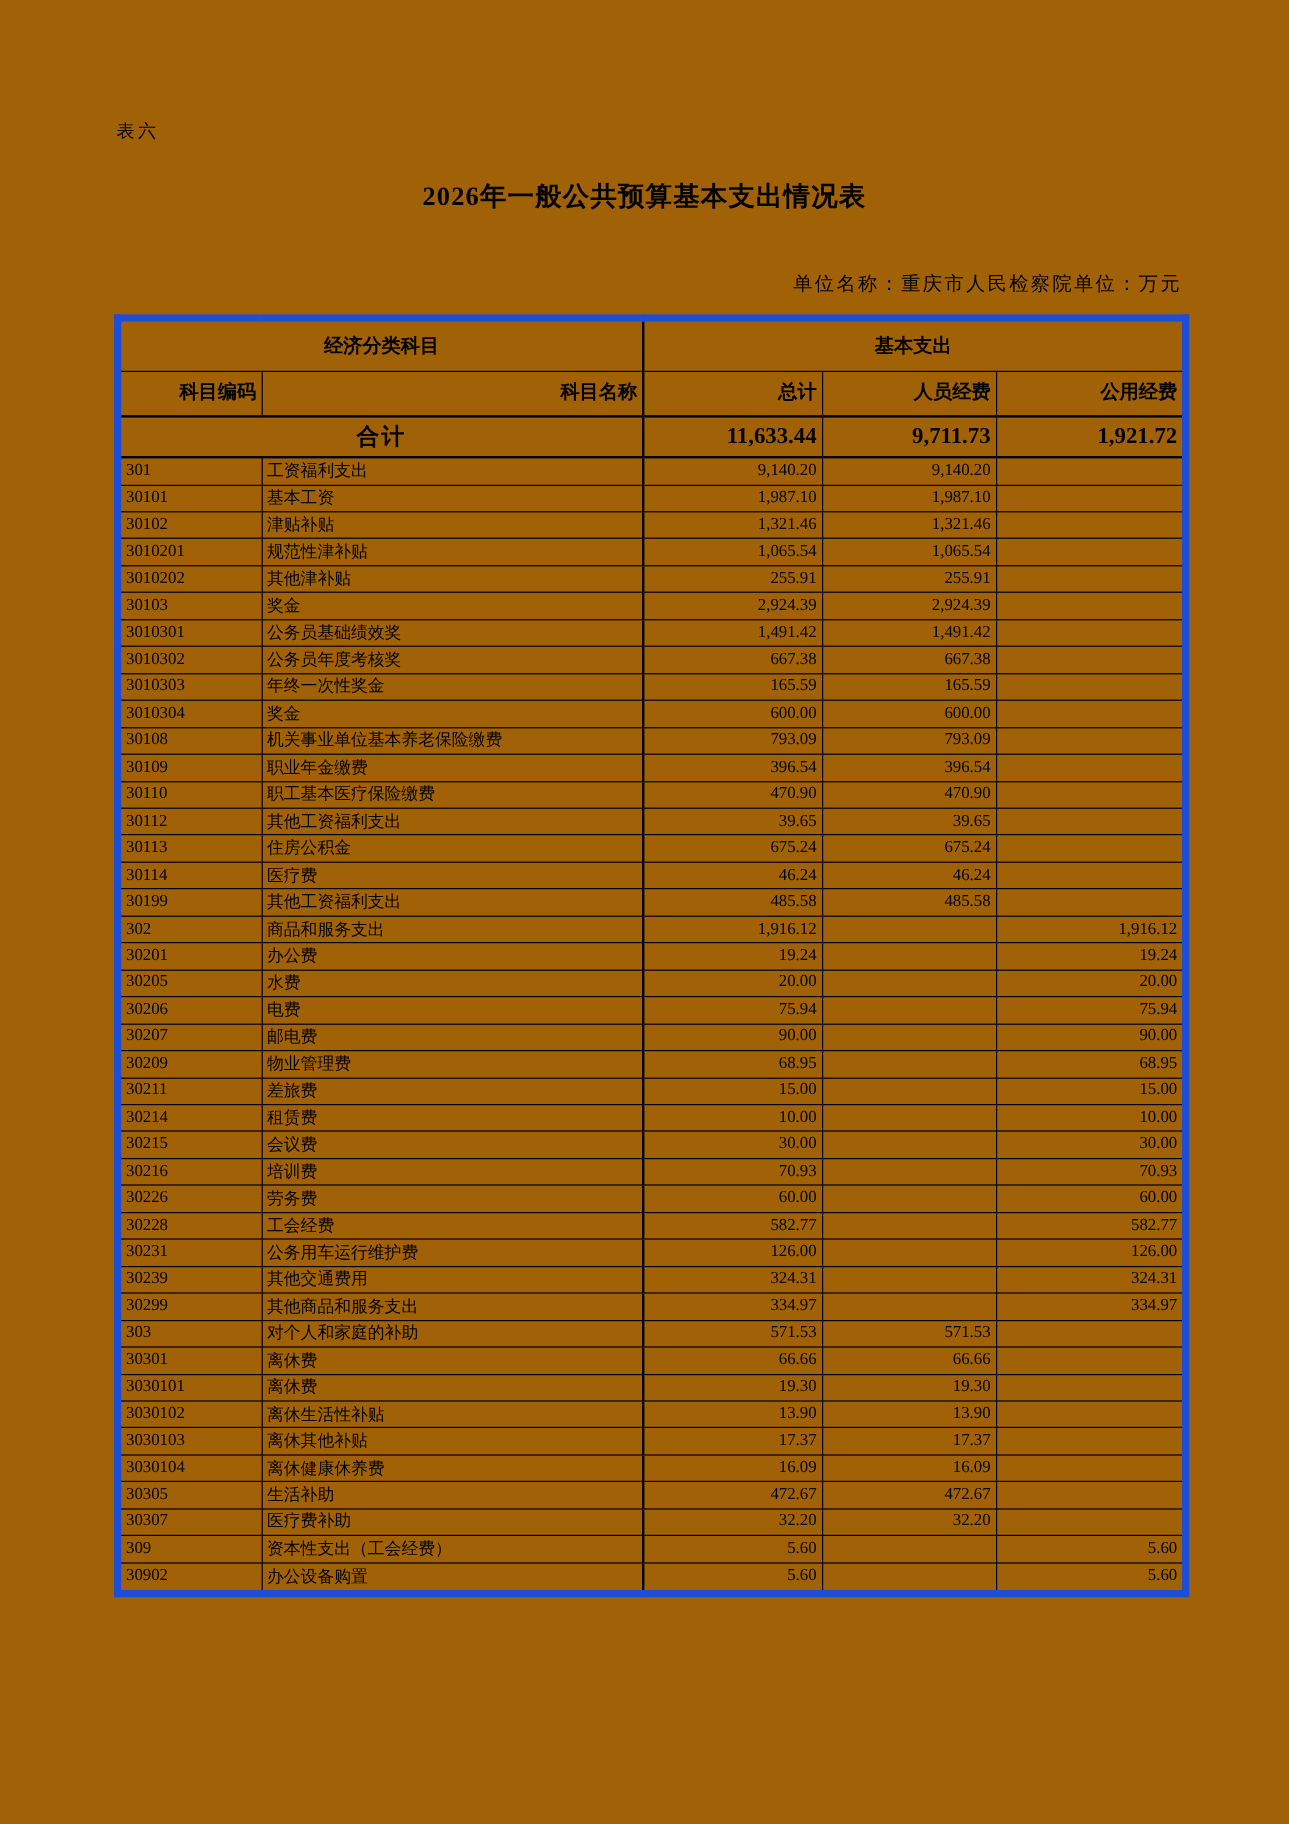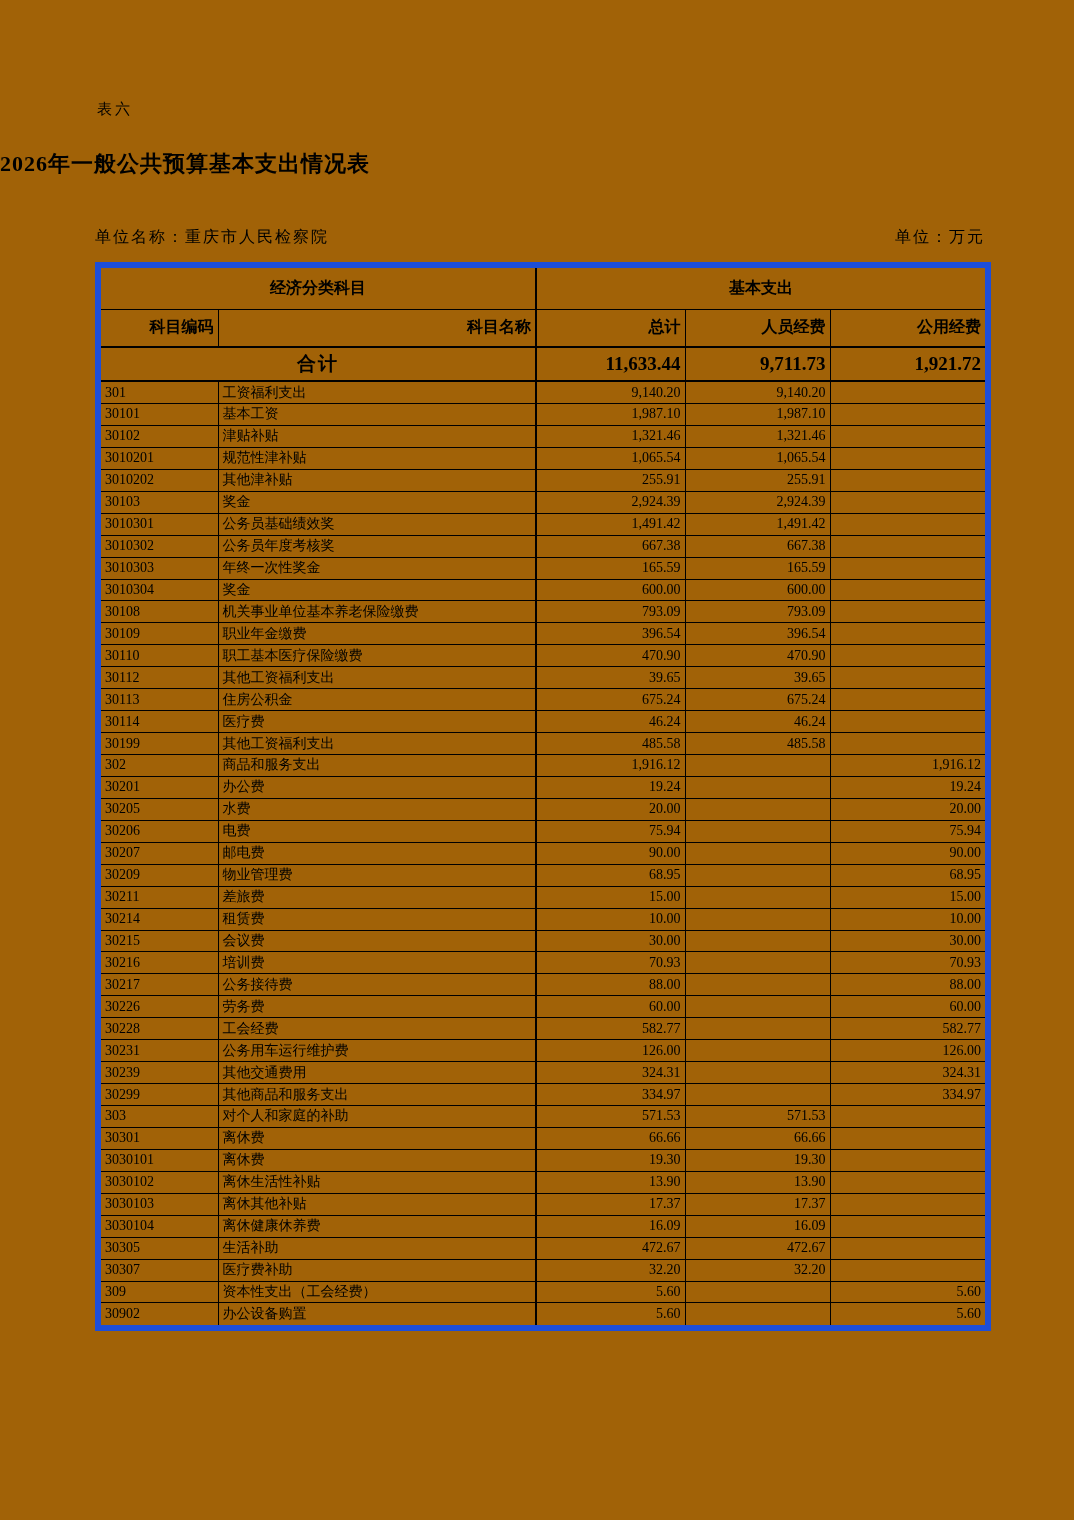--- a/index.html
+++ b/index.html
@@ -20,31 +20,32 @@
     position: absolute;
     left: 97px; top: 100px;
     font-size: 15px;
     letter-spacing: 3px;
     font-family: "Liberation Serif", serif;
   }
   .doc-title {
     position: absolute;
     left: 0; top: 149px;
     width: 100%;
+    text-align: center;
     font-size: 22px;
     font-weight: bold;
     letter-spacing: 1px;
     font-family: "Liberation Serif", serif;
   }
   .meta-row {
     position: absolute;
     left: 95px; top: 227px;
     width: 890px;
     display: flex;
-    justify-content: space-between;
+    justify-content: flex-end;
     font-size: 16px;
     letter-spacing: 2px;
   }
   table.budget {
     position: absolute;
     left: 95px; top: 262px;
     width: 890px;
     height: 1069px;
     border-collapse: collapse;
     table-layout: fixed;
@@ -323,27 +324,20 @@
           <td class="col-num">30.00</td>
         </tr>
         <tr class="data-row">
           <td class="col-code ind1">30216</td>
           <td class="col-name ind1">培训费</td>
           <td class="col-num sep">70.93</td>
           <td class="col-num"></td>
           <td class="col-num">70.93</td>
         </tr>
         <tr class="data-row">
-          <td class="col-code ind1">30217</td>
-          <td class="col-name ind1">公务接待费</td>
-          <td class="col-num sep">88.00</td>
-          <td class="col-num"></td>
-          <td class="col-num">88.00</td>
-        </tr>
-        <tr class="data-row">
           <td class="col-code ind1">30226</td>
           <td class="col-name ind1">劳务费</td>
           <td class="col-num sep">60.00</td>
           <td class="col-num"></td>
           <td class="col-num">60.00</td>
         </tr>
         <tr class="data-row">
           <td class="col-code ind1">30228</td>
           <td class="col-name ind1">工会经费</td>
           <td class="col-num sep">582.77</td>

